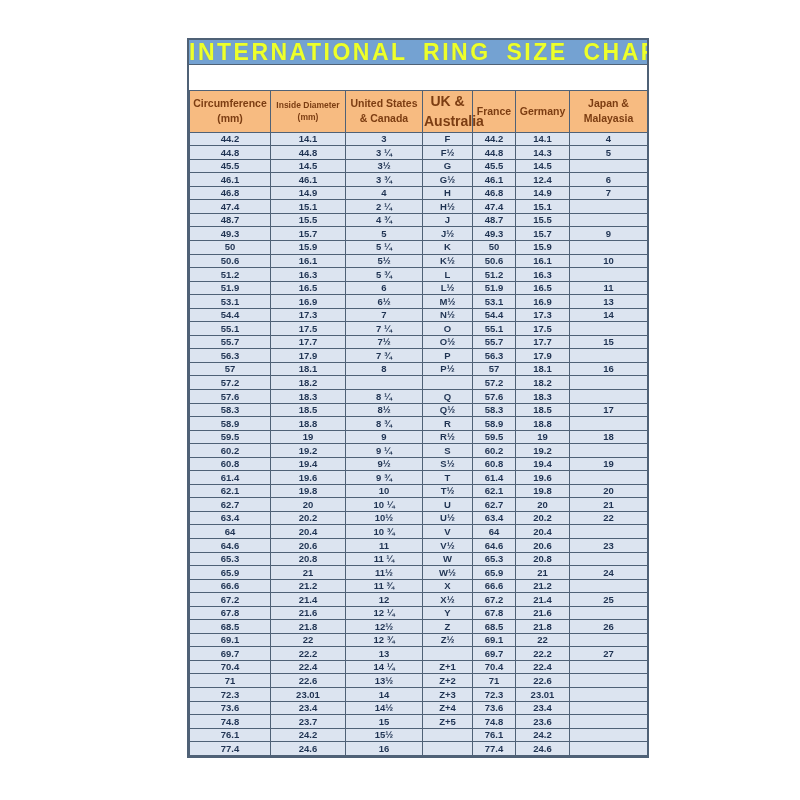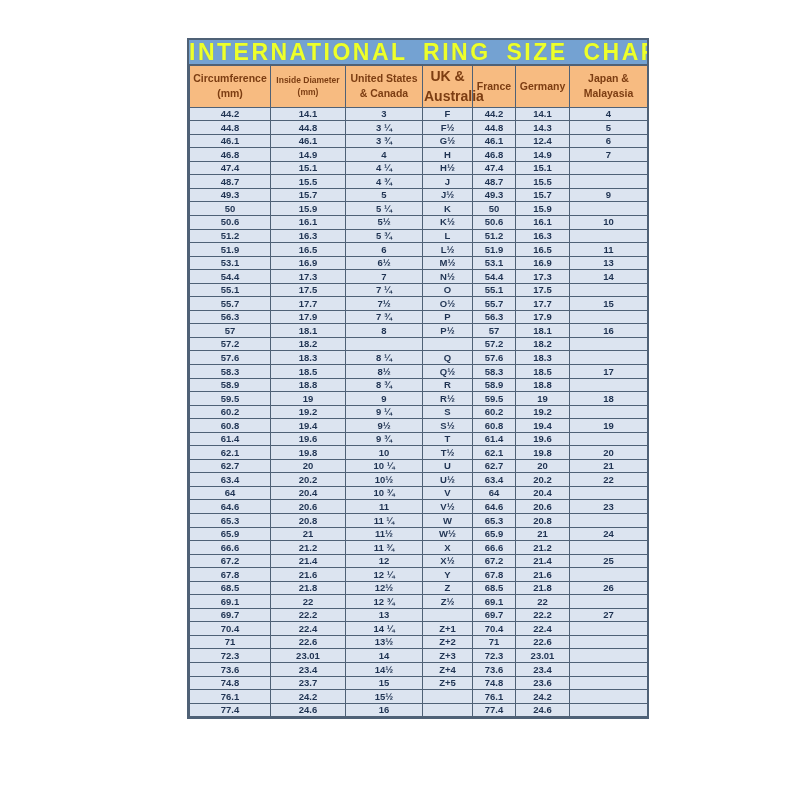--- a/index.html
+++ b/index.html
@@ -23,20 +23,21 @@
     text-align:center;
     height:24px; line-height:25px;
     border-bottom:1px solid var(--border);
     text-shadow:0 0 1px rgba(120,140,0,.35);
     overflow:hidden; white-space:nowrap;
   }
   table.ring-table {
     border-collapse:collapse;
     table-layout:fixed;
     width:100%;
+    margin-top:25px;
   }
   .ring-table col.c0 { width:81px; }
   .ring-table col.c1 { width:75px; }
   .ring-table col.c2 { width:77px; }
   .ring-table col.c3 { width:50px; }
   .ring-table col.c4 { width:43px; }
   .ring-table col.c5 { width:54px; }
   .ring-table col.c6 { width:78px; }
   .ring-table th {
     background:var(--header_bg);
@@ -112,41 +113,50 @@
         <tr>
           <td>44.8</td>
           <td>44.8</td>
           <td>3 ¼</td>
           <td>F½</td>
           <td>44.8</td>
           <td>14.3</td>
           <td>5</td>
         </tr>
         <tr>
+          <td>45.5</td>
+          <td>14.5</td>
+          <td>3½</td>
+          <td>G</td>
+          <td>45.5</td>
+          <td>14.5</td>
+          <td></td>
+        </tr>
+        <tr>
           <td>46.1</td>
           <td>46.1</td>
           <td>3 ¾</td>
           <td>G½</td>
           <td>46.1</td>
           <td>12.4</td>
           <td>6</td>
         </tr>
         <tr>
           <td>46.8</td>
           <td>14.9</td>
           <td>4</td>
           <td>H</td>
           <td>46.8</td>
           <td>14.9</td>
           <td>7</td>
         </tr>
         <tr>
           <td>47.4</td>
           <td>15.1</td>
-          <td>4 ¼</td>
+          <td>2 ¼</td>
           <td>H½</td>
           <td>47.4</td>
           <td>15.1</td>
           <td></td>
         </tr>
         <tr>
           <td>48.7</td>
           <td>15.5</td>
           <td>4 ¾</td>
           <td>J</td>

